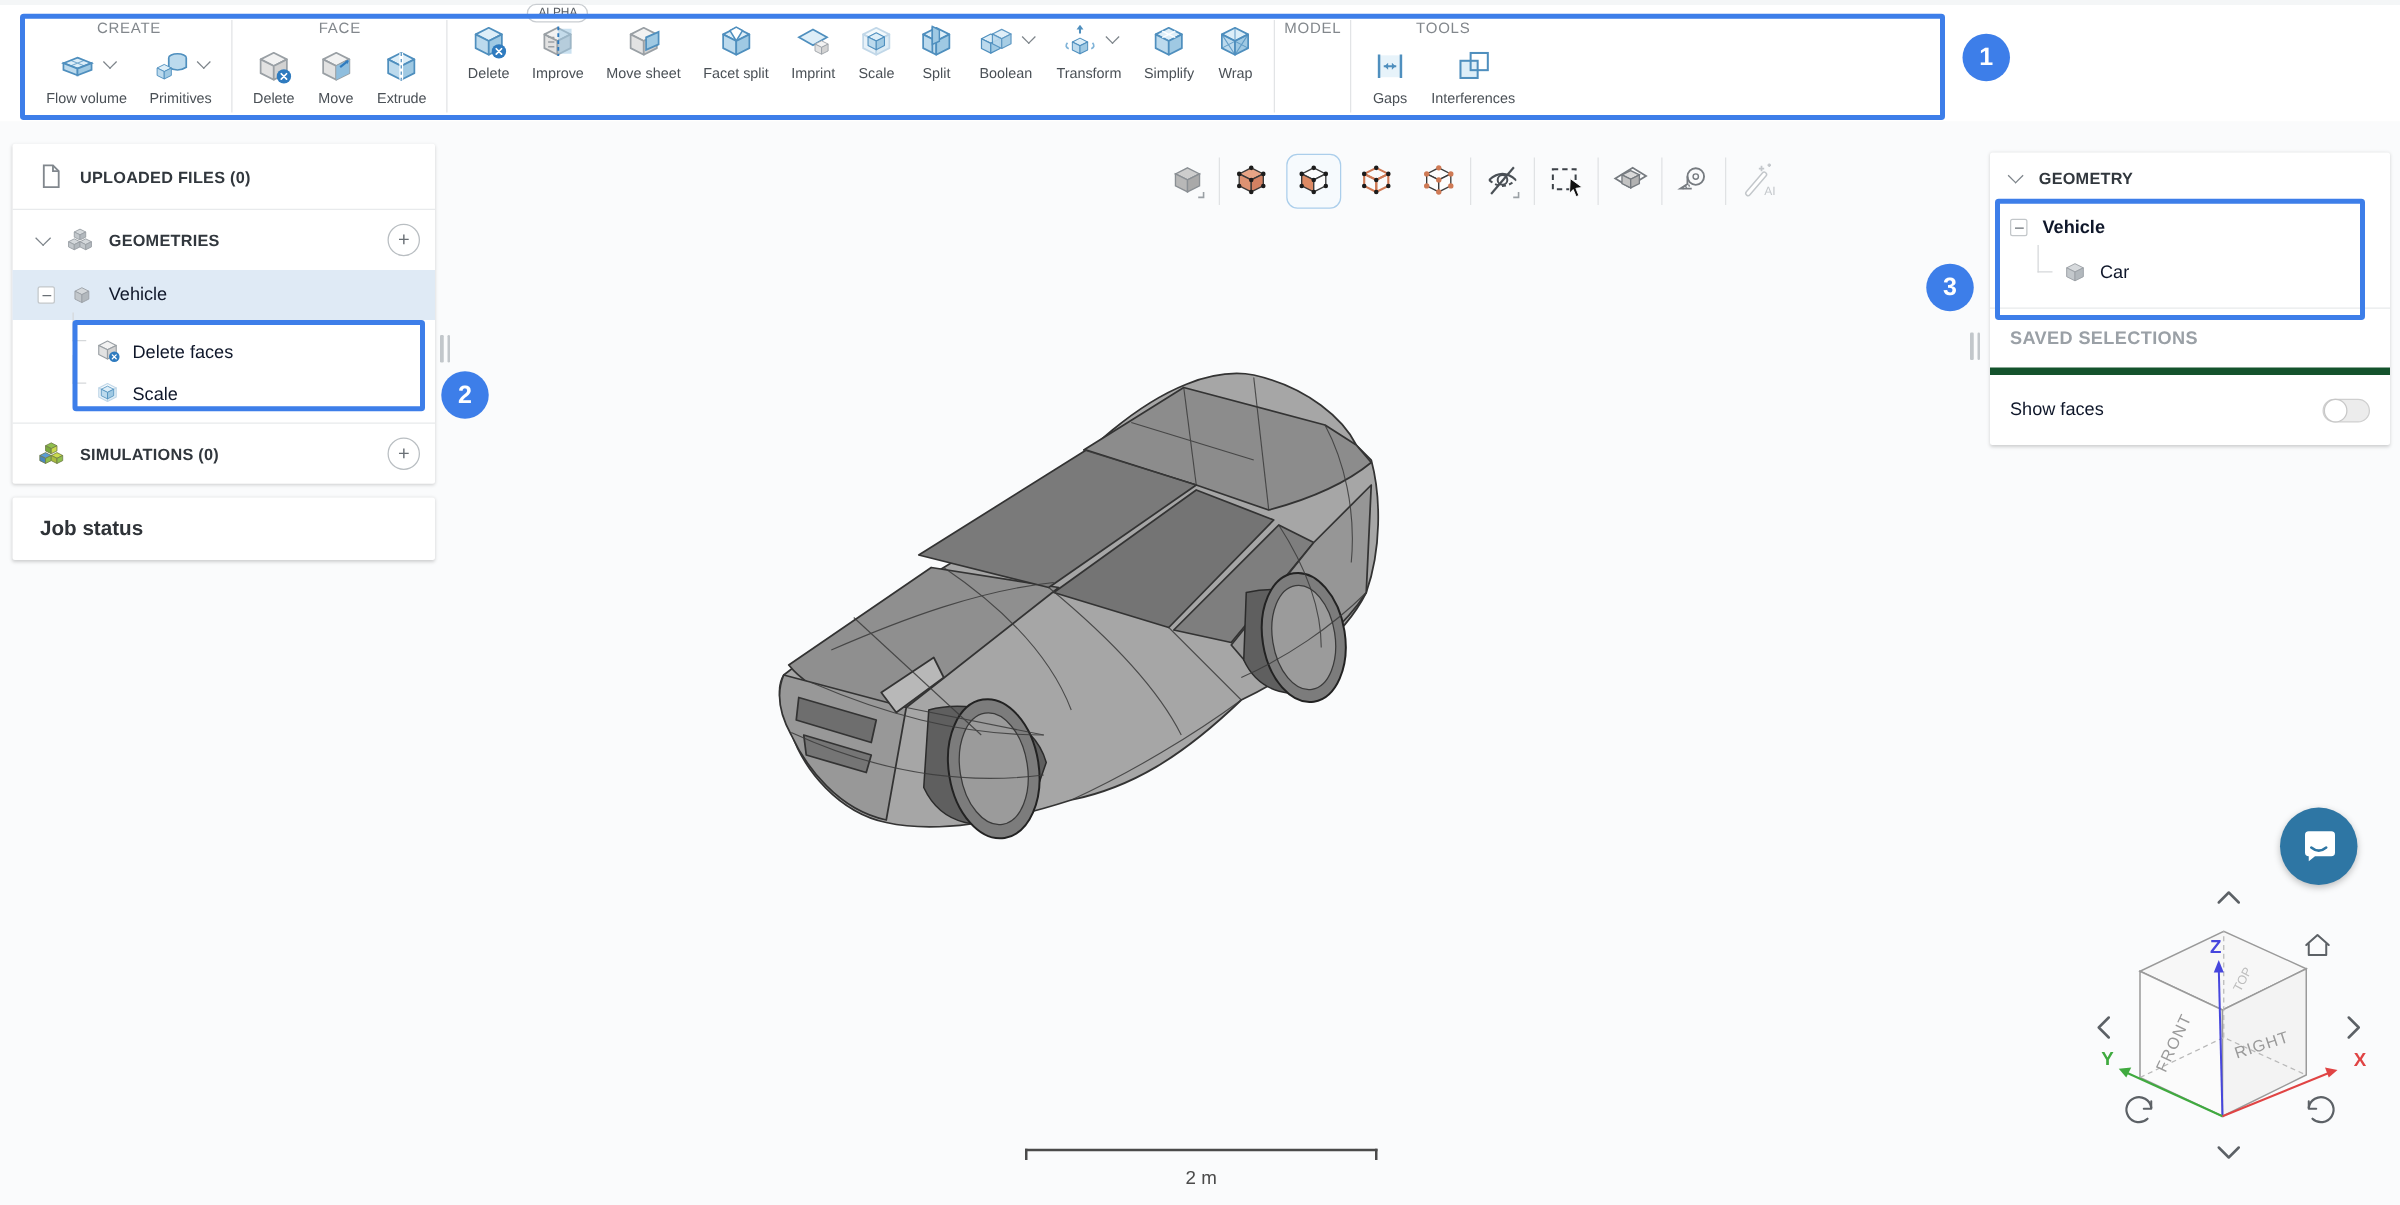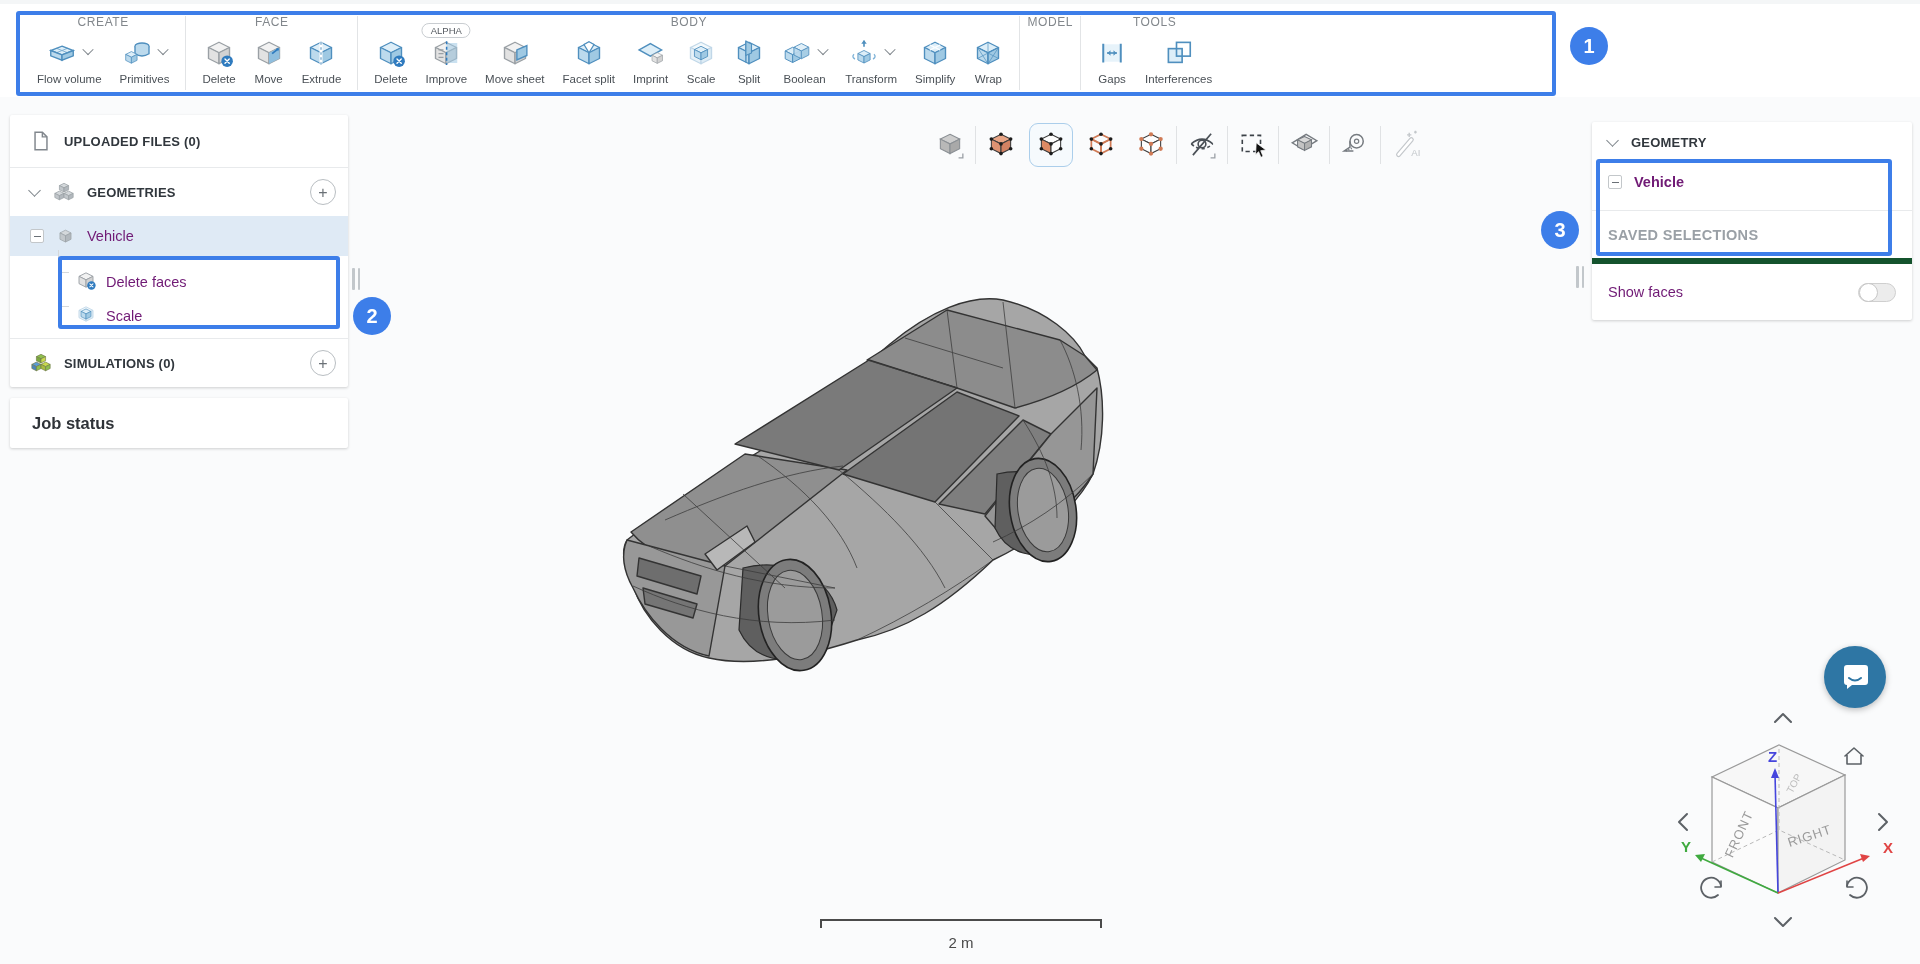--- a/index.html
+++ b/index.html
@@ -71,21 +71,21 @@
   .shead { font-size:13px; font-weight:bold; color:#31373d; letter-spacing:.2px; }
   .sdiv { height:1px; background:#e8eaec; }
   .plusbtn { position:absolute; right:12px; width:26px; height:26px; border-radius:50%;
     border:1px solid #b9bec2; background:#fff; color:#6a7076; font-size:16px; line-height:23px;
     text-align:center; cursor:pointer; }
   .chevdown { width:9px; height:9px; border-right:1.8px solid #7d848a; border-bottom:1.8px solid #7d848a;
     transform:rotate(45deg); margin-right:14px; margin-top:-4px; flex:0 0 auto; }
   .expander { width:14px; height:14px; border:1px solid #c3c7ca; background:#fff; border-radius:2px;
     position:relative; margin-right:12px; flex:0 0 auto; }
   .expander::after { content:""; position:absolute; left:2.5px; top:5.5px; width:7px; height:1.6px; background:#6a7076; }
-  .titem { font-size:14.5px; color:#701a75; }
+  .titem { font-size:14.5px; color:#0f172a; }
   .treerow { display:flex; align-items:flex-end; height:34px; padding-left:66px; position:relative; cursor:pointer; }
   .treerow .elbow { position:absolute; left:48px; top:-6px; width:11px; height:23px;
     border-left:1px solid #d5d8da; border-bottom:1px solid #d5d8da; }
   .treerow .hicon { width:20px; height:20px; margin-right:10px; }
   #jobstatus-label { font-size:16.5px; font-weight:bold; color:#2f3338; padding-left:22px; }
 
   .handle { position:absolute; display:flex; gap:3px; }
   .handle span { width:2.5px; height:22px; background:#c2c7cb; border-radius:1px; }
   #handleL { left:352px; top:268px; }
   #handleR { left:1576px; top:266px; }
@@ -207,21 +207,20 @@
             </svg>
               </span>
             <span class="tlabel">Extrude</span>
           </button>
         </div>
       </div>
 
       <div class="tdiv"></div>
 
       <div class="tgroup">
-        <div class="tglabel">BODY</div>
         <div class="titems">
           <button class="tbtn">
             <span class="ticonrow">
                 <svg class="ti" viewBox="0 0 24 24">
               <use href="#cubeB"></use>
                   <use href="#xbadge" x="13.5" y="13.5" width="10" height="10"></use>
             </svg>
               </span>
             <span class="tlabel">Delete</span>
           </button>
@@ -719,20 +718,31 @@
   <aside class="rcard">
     <div class="rhead">
       <span class="chevdown"></span>
       <span class="shead">GEOMETRY</span>
     </div>
     <div class="rtree">
       <div class="rrow-vehicle">
         <span class="expander"></span>
         <span class="titem">Vehicle</span>
       </div>
+      <div class="rrow-car">
+        <span class="elbow"></span>
+        <svg class="hicon" viewBox="0 0 24 24">
+          <g stroke="#9aa0a5" stroke-width=".9">
+              <path d="M12 3.5 20 7.5 12 11.5 4 7.5Z" fill="#d7dadd"></path>
+              <path d="M4 7.5 12 11.5V20L4 16Z" fill="#c3c8cc"></path>
+              <path d="M12 11.5 20 7.5V16L12 20Z" fill="#b2b8bd"></path>
+            </g>
+        </svg>
+        <span class="titem">Car</span>
+      </div>
     </div>
     <div class="rsection">
       <span class="gray">SAVED SELECTIONS</span>
     </div>
     <div class="rshow">
       <span class="titem">Show faces</span>
       <span class="toggle">
           <span class="knob"></span>
         </span>
     </div>

